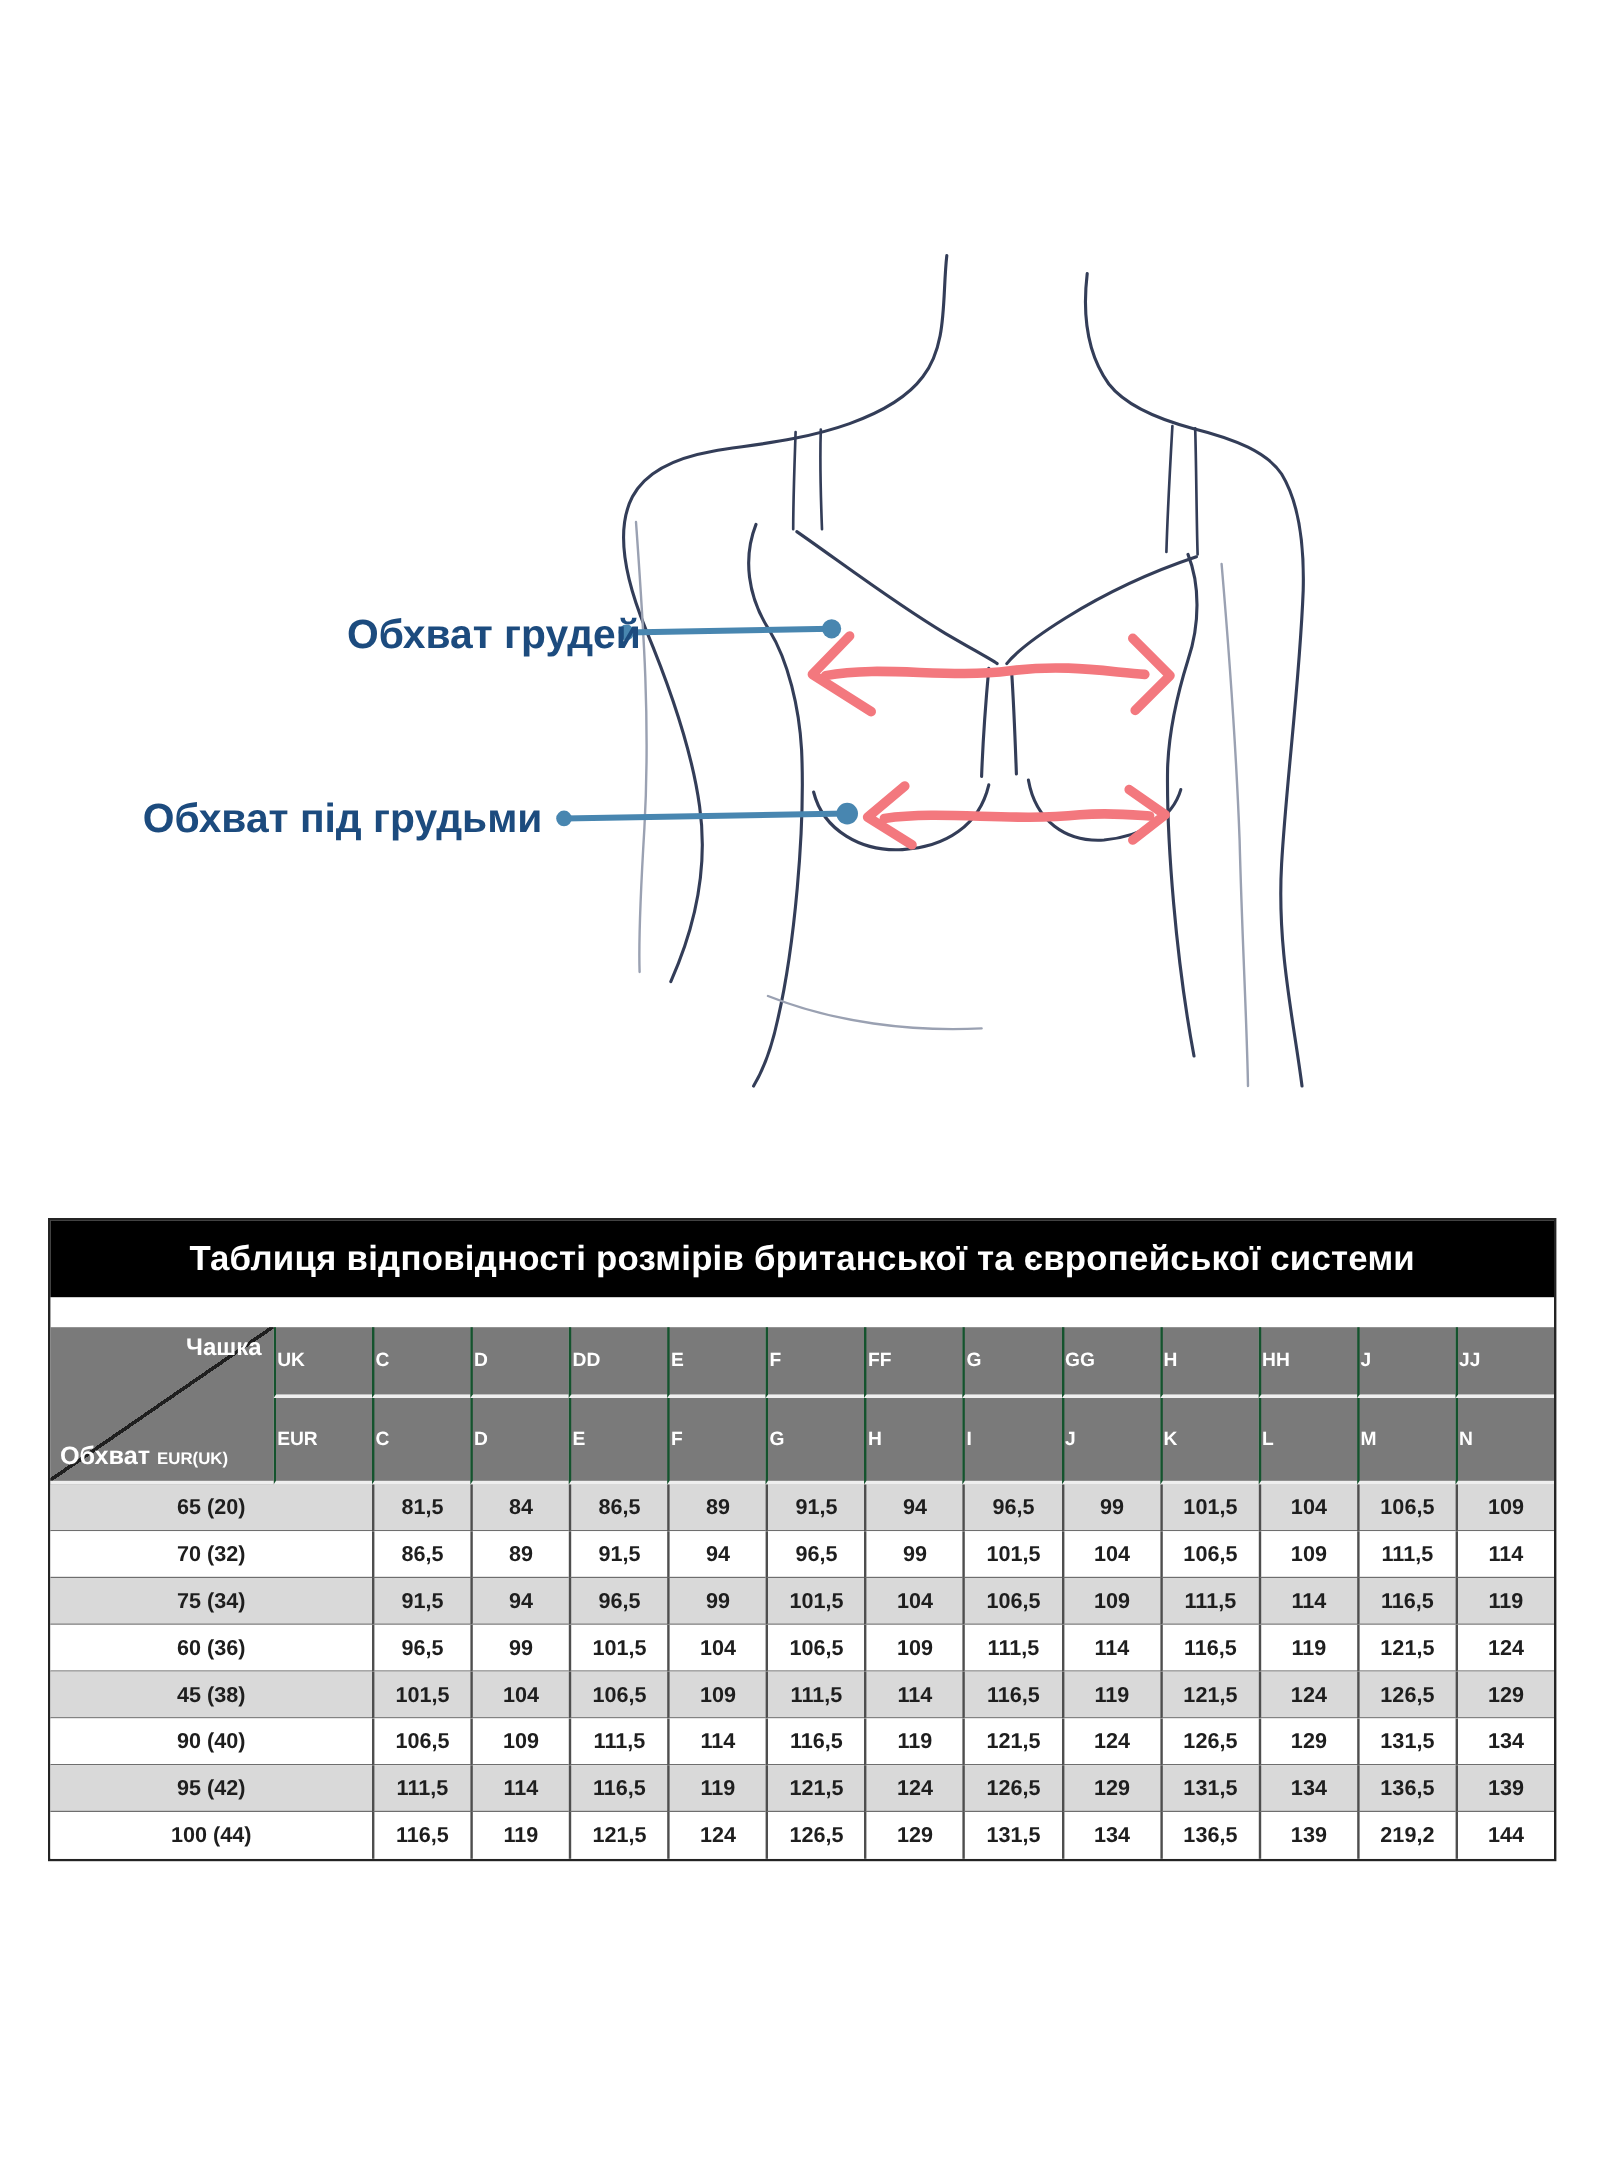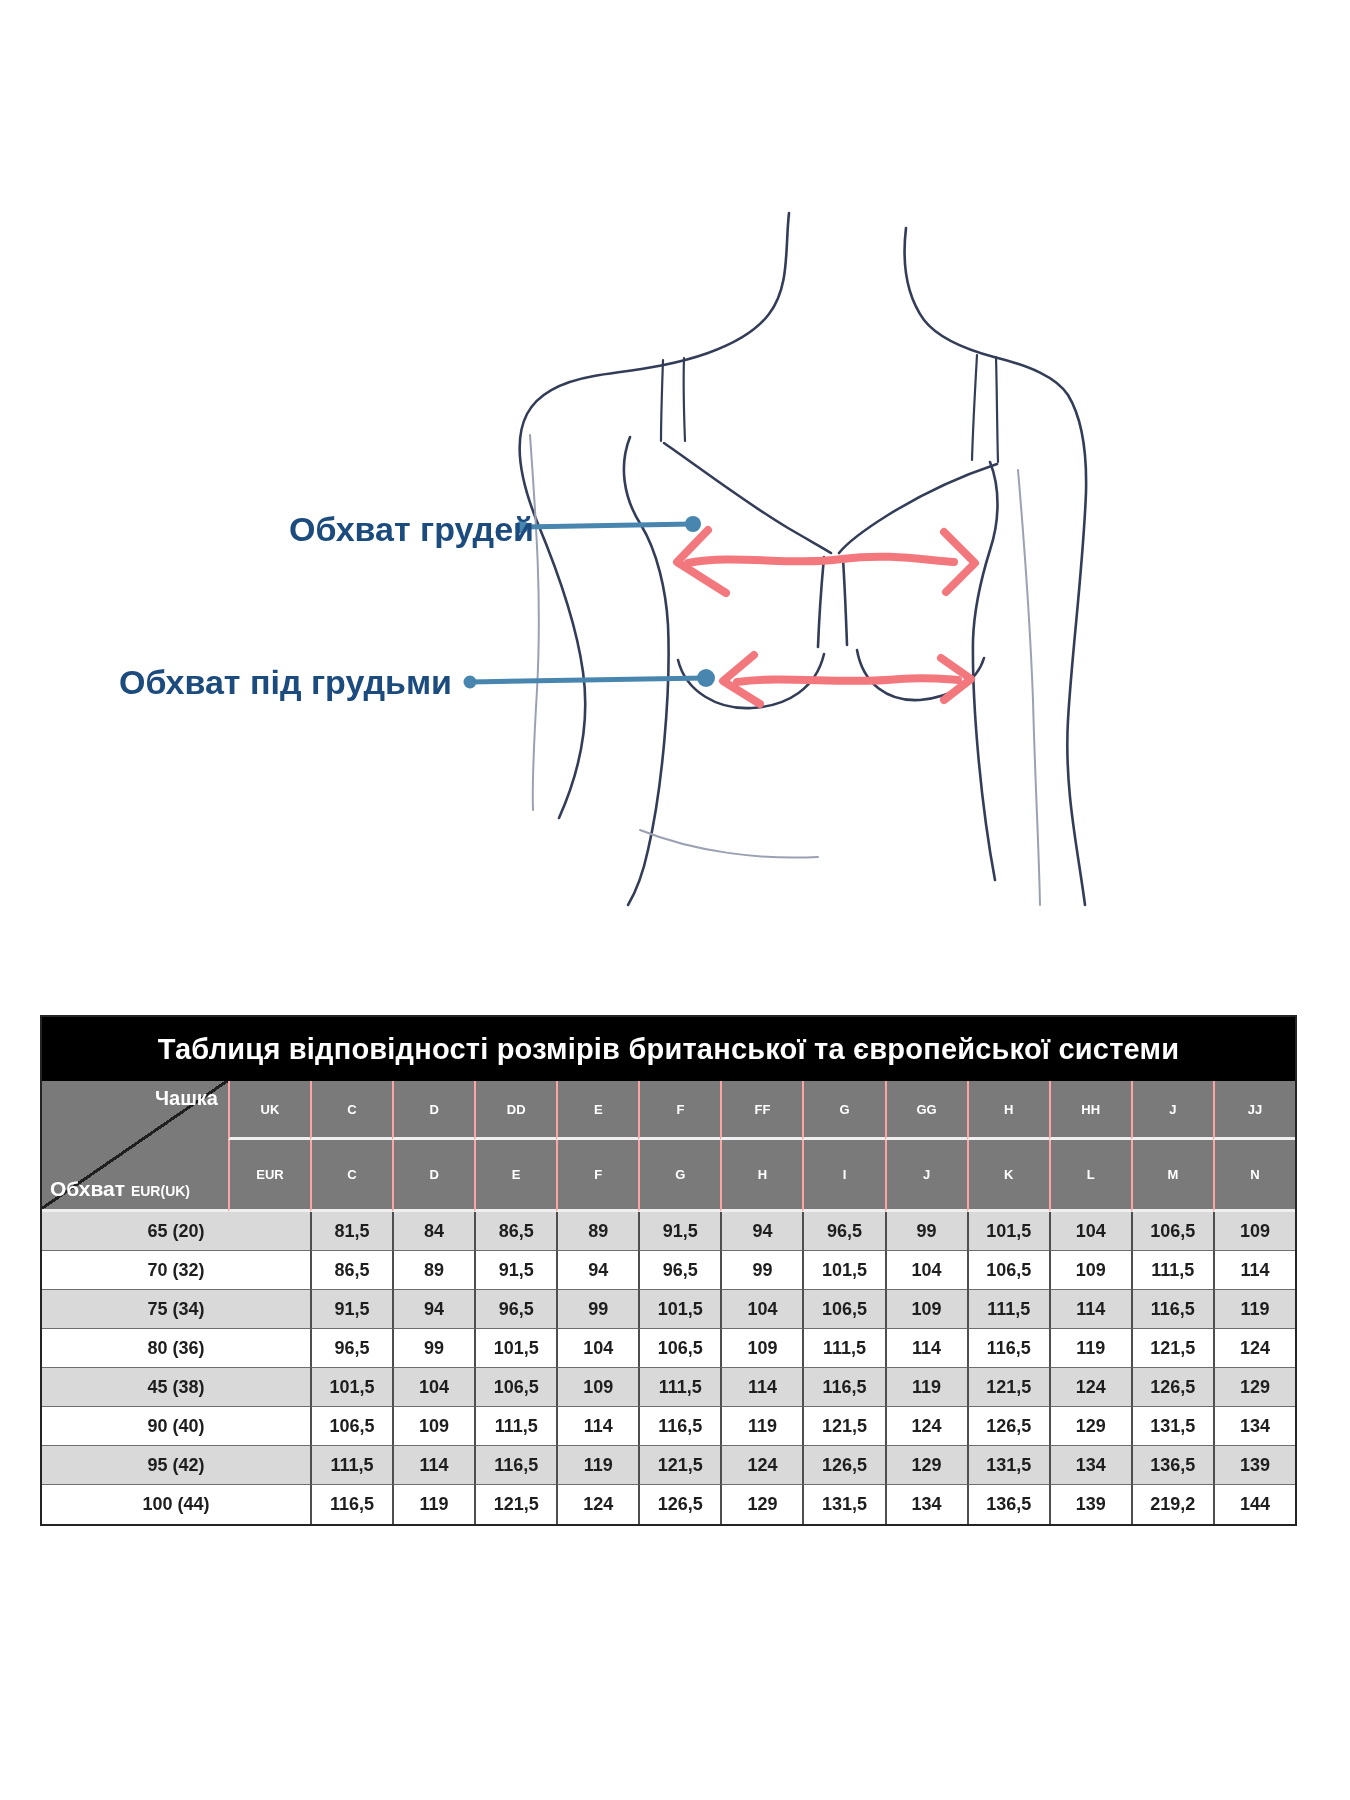--- a/index.html
+++ b/index.html
@@ -32,28 +32,28 @@
     background:#ffffff;
   }
   .chart-title {
     height:64px;
     background:var(--title-bg,#000);
     color:var(--title-text,#fff);
     font-size:29px; font-weight:700;
     display:flex; align-items:center; justify-content:center;
     letter-spacing:.2px;
   }
-  table.sizes { width:100%; border-collapse:separate; border-spacing:0; table-layout:fixed; }
+  table.sizes { width:100%; border-collapse:separate; border-spacing:0; table-layout:fixed;margin-top:25px; }
   table.sizes td { box-sizing:border-box; vertical-align:middle; }
 
   td.hdr {
     background:var(--header-bg,#7a7a7a);
     color:var(--header-text,#fff);
-    font-weight:700; font-size:13px; text-align:center;
-    border-left:2px solid #fca5a5;
+    font-weight:700; font-size:16px; 
+    border-left:2px solid #14532d;
   }
   tr.r-uk td.hdr { height:59px; border-bottom:3px solid #efefef; }
   tr.r-eur td.hdr { height:72px; border-bottom:3px solid #efefef; }
 
   td.corner {
     position:relative;
     background-color:var(--header-bg,#7a7a7a);
     background-image:linear-gradient(to bottom right,
       rgba(0,0,0,0) calc(50% - 2px), #1f1f1f calc(50% - 2px),
       #1f1f1f calc(50% + 1px), rgba(0,0,0,0) calc(50% + 1px));
@@ -225,21 +225,21 @@
           <td>101,5</td>
           <td>104</td>
           <td>106,5</td>
           <td>109</td>
           <td>111,5</td>
           <td>114</td>
           <td>116,5</td>
           <td>119</td>
         </tr>
         <tr>
-          <td class="band" colspan="2">80 (36)</td>
+          <td class="band" colspan="2">60 (36)</td>
           <td>96,5</td>
           <td>99</td>
           <td>101,5</td>
           <td>104</td>
           <td>106,5</td>
           <td>109</td>
           <td>111,5</td>
           <td>114</td>
           <td>116,5</td>
           <td>119</td>

